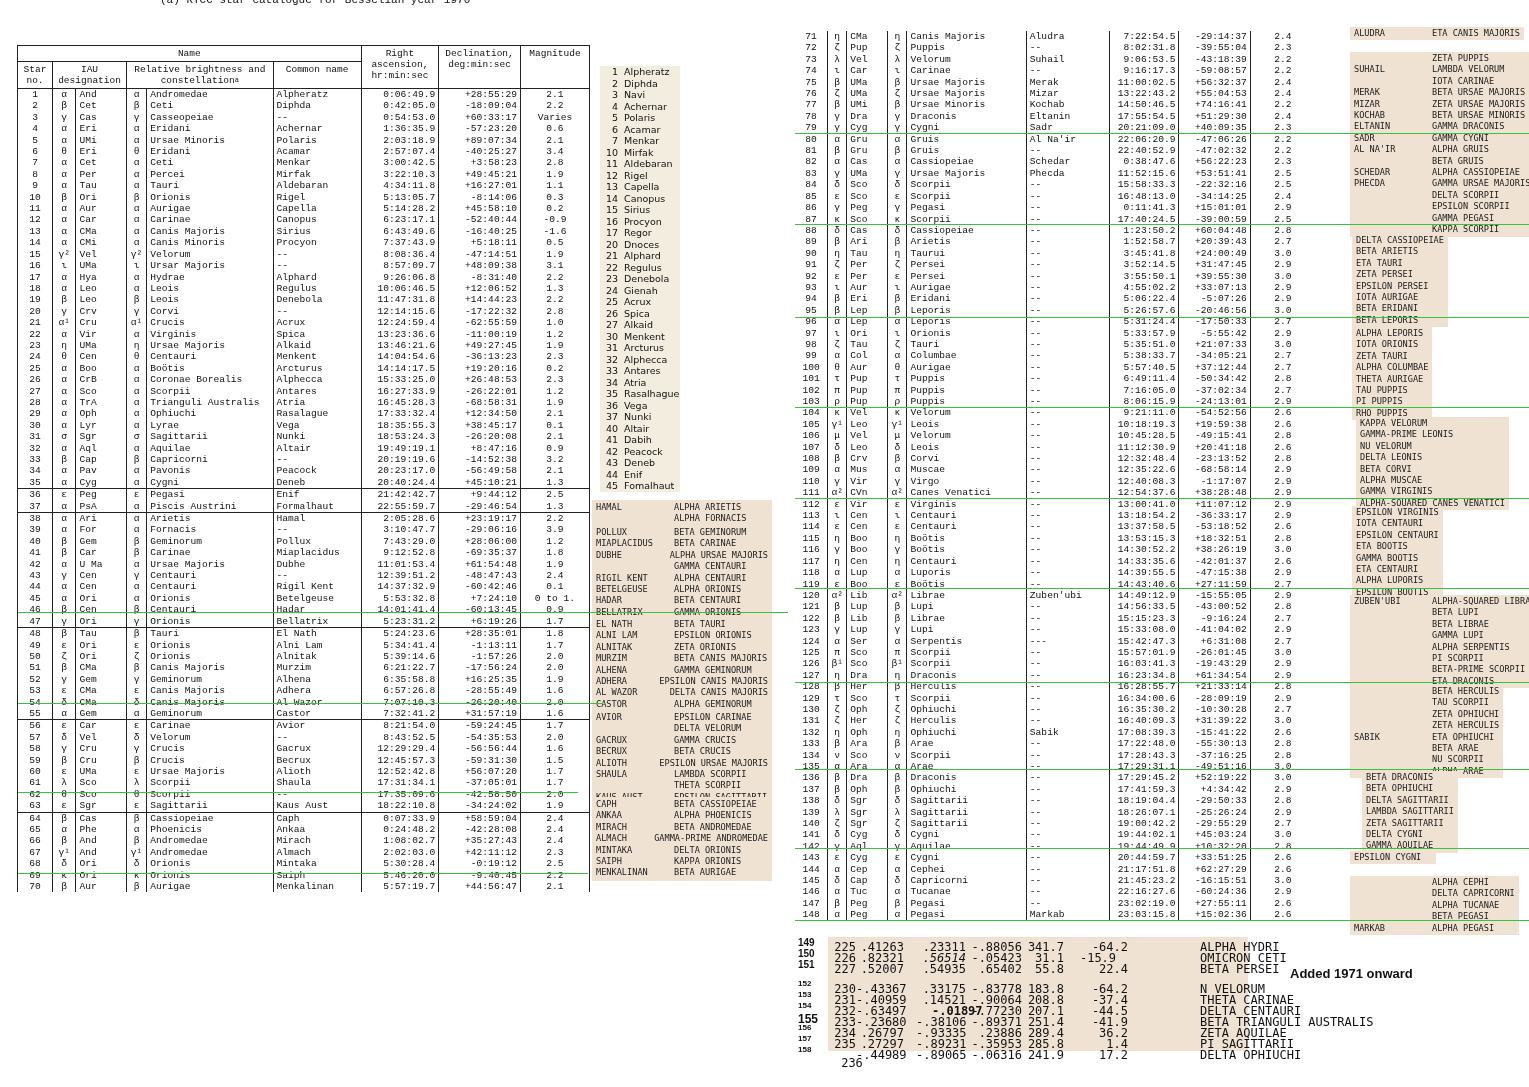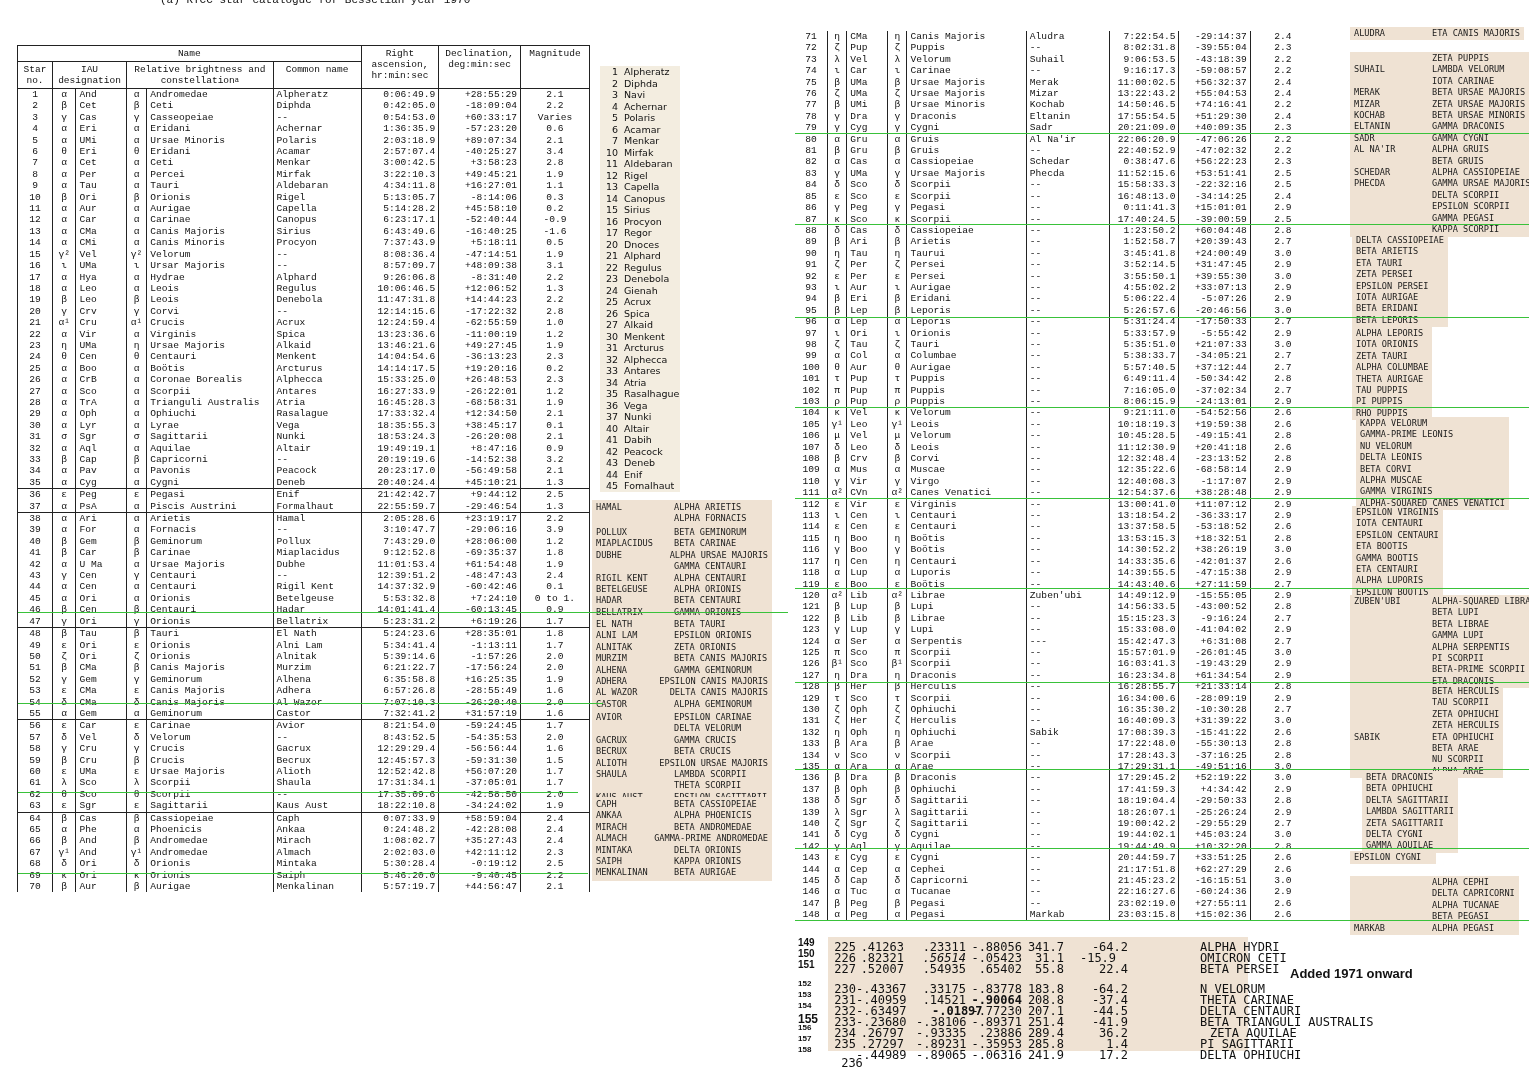--- a/index.html
+++ b/index.html
@@ -2373,21 +2373,21 @@
       <span style="position: absolute; left: 88px; width: 50px; text-align: right;">.33175</span>
       <span style="position: absolute; left: 140px; width: 54px; text-align: right;">-.83778</span>
       <span style="position: absolute; left: 196px; width: 40px; text-align: right;">183.8</span>
       <span style="position: absolute; left: 240px; width: 60px; text-align: right;">-64.2</span>
       <span style="position: absolute; left: 372px;">N VELORUM</span>
     </div>
     <div class="added-row" style="top: 56px;">
       <span style="position: absolute; left: 4px; width: 24px; text-align: right;">231</span>
       <span style="position: absolute; left: 28px; width: 48px; text-align: right;">-.40959</span>
       <span style="position: absolute; left: 88px; width: 50px; text-align: right;">.14521</span>
-      <span style="position: absolute; left: 140px; width: 54px; text-align: right; font-weight: bold;">-.90064</span>
+      <span style="position: absolute; left: 140px; width: 54px; text-align: right;">-.90064</span>
       <span style="position: absolute; left: 196px; width: 40px; text-align: right;">208.8</span>
       <span style="position: absolute; left: 240px; width: 60px; text-align: right;">-37.4</span>
       <span style="position: absolute; left: 372px;">THETA CARINAE</span>
     </div>
     <div class="added-row" style="top: 67px;">
       <span style="position: absolute; left: 4px; width: 24px; text-align: right;">232</span>
       <span style="position: absolute; left: 28px; width: 48px; text-align: right;">-.63497</span>
       <span style="position: absolute; left: 104px; width: 50px; text-align: center; font-weight: bold;">-.01897</span>
       <span style="position: absolute; left: 140px; width: 54px; text-align: right;">-.77230</span>
       <span style="position: absolute; left: 196px; width: 40px; text-align: right;">207.1</span>
@@ -2403,21 +2403,21 @@
       <span style="position: absolute; left: 240px; width: 60px; text-align: right;">-41.9</span>
       <span style="position: absolute; left: 372px;">BETA TRIANGULI AUSTRALIS</span>
     </div>
     <div class="added-row" style="top: 89px;">
       <span style="position: absolute; left: 4px; width: 24px; text-align: right;">234</span>
       <span style="position: absolute; left: 28px; width: 48px; text-align: right;">.26797</span>
       <span style="position: absolute; left: 88px; width: 50px; text-align: right;">-.93335</span>
       <span style="position: absolute; left: 140px; width: 54px; text-align: right;">.23886</span>
       <span style="position: absolute; left: 196px; width: 40px; text-align: right;">289.4</span>
       <span style="position: absolute; left: 240px; width: 60px; text-align: right;">36.2</span>
-      <span style="position: absolute; left: 372px; margin-left: 10px;">ZETA AQUILAE</span>
+      <span style="position: absolute; left: 372px;">ZETA AQUILAE</span>
     </div>
     <div class="added-row" style="top: 100px;">
       <span style="position: absolute; left: 4px; width: 24px; text-align: right;">235</span>
       <span style="position: absolute; left: 28px; width: 48px; text-align: right;">.27297</span>
       <span style="position: absolute; left: 88px; width: 50px; text-align: right;">-.89231</span>
       <span style="position: absolute; left: 140px; width: 54px; text-align: right;">-.35953</span>
       <span style="position: absolute; left: 196px; width: 40px; text-align: right;">285.8</span>
       <span style="position: absolute; left: 240px; width: 60px; text-align: right;">1.4</span>
       <span style="position: absolute; left: 372px;">PI SAGITTARII</span>
     </div>

